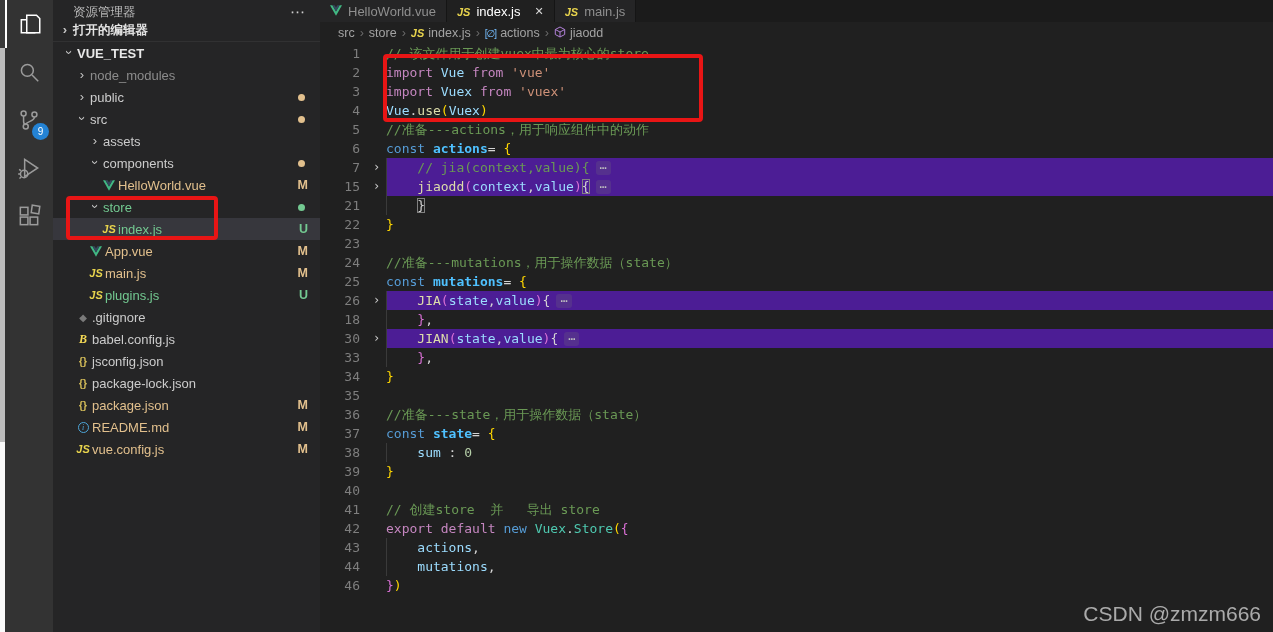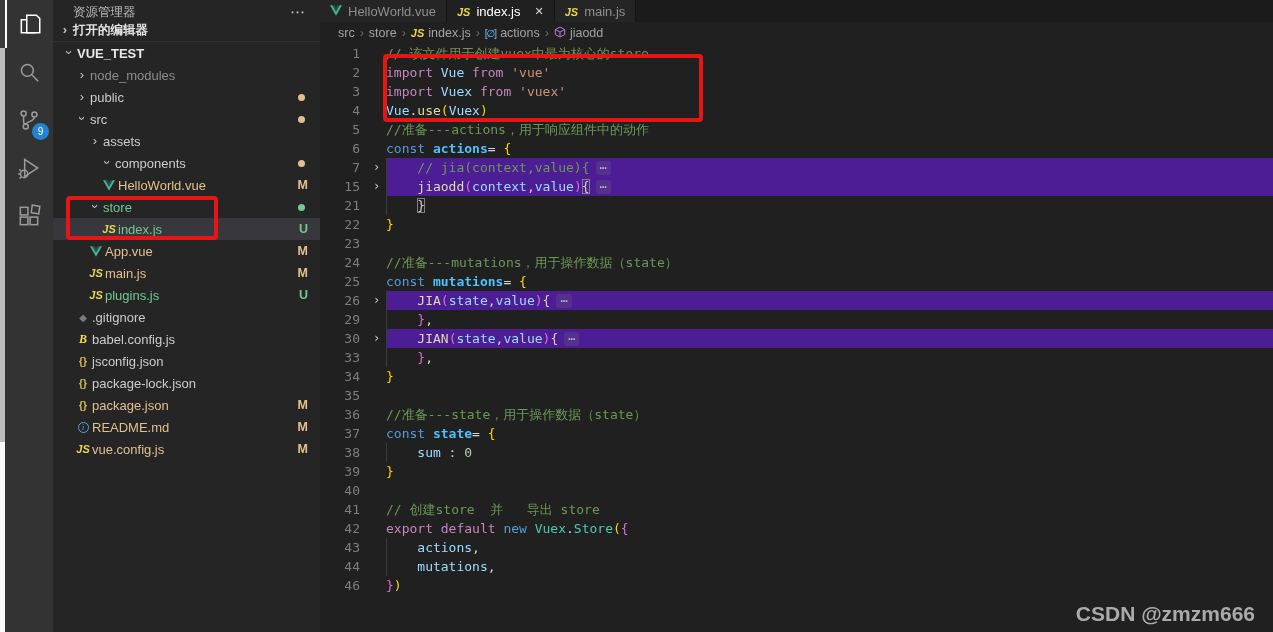--- a/index.html
+++ b/index.html
@@ -71,22 +71,22 @@
   .s-str { color:#ce9178; } .s-cls { color:#4ec9b0; } .s-num { color:#b5cea8; }
   .s-pun { color:#d4d4d4; } .s-b1 { color:#ffd700; } .s-b2 { color:#da70d6; }
   .s-box { box-shadow: inset 0 0 0 1px #818181; }
   .fold-badge { margin-left:6px; color:#c0c0c0; background:rgba(120,120,120,0.22); border-radius:3px; padding:0 4px;
     font-size:12px; cursor:pointer; }
 
   
   .anno { position:absolute; border:4px solid #e81515; border-radius:4px; z-index:10; pointer-events:none; }
   .anno-editor { left:383px; top:54px; width:320px; height:68px; }
   .anno-sidebar { left:66px; top:196px; width:152px; height:44px; }
-  .watermark { position:absolute; right:18px; bottom:6px; font-size:21px; color:rgba(205,205,205,0.8);
-    z-index:11; pointer-events:none;font-weight:bold; }
+  .watermark { position:absolute; right:12px; bottom:6px; font-size:21px; color:rgba(205,205,205,0.8);
+    z-index:11; pointer-events:none; }
 </style>
 </head>
 <body>
 
 <div class="stage">
 
   <div class="left-strip">
     <div class="top"></div>
     <div class="bottom"></div>
   </div>
@@ -156,21 +156,21 @@
         </div>
         <div class="trow" style="padding-left: 21px;">
           <span class="chev open">›</span>
           <span class="tlabel">src</span>
           <span class="row-dot" style="background: rgb(226, 192, 141);"></span>
         </div>
         <div class="trow" style="padding-left: 34px;">
           <span class="chev">›</span>
           <span class="tlabel">assets</span>
         </div>
-        <div class="trow" style="padding-left: 34px; margin-left: 12px;">
+        <div class="trow" style="padding-left: 34px;">
           <span class="chev open">›</span>
           <span class="tlabel">components</span>
           <span class="row-dot" style="background: rgb(226, 192, 141);"></span>
         </div>
         <div class="trow" style="padding-left: 47px;">
           <span class="ticon">
             <svg width="12" height="11" viewBox="0 0 24 21">
               <path fill="#41B883" d="M0 0h4.8L12 12.4 19.2 0H24L12 20.8z"></path>
               <path fill="#34495E" d="M4.8 0h4.4L12 4.7 14.8 0h4.4L12 12.4z"></path>
             </svg>
@@ -372,21 +372,21 @@
           <div class="gut">25</div>
           <div class="foldc"></div>
           <div class="cont"><span class="s-kb">const </span><span class="s-var">mutations</span><span class="s-pun">= </span><span class="s-b1">{</span></div>
         </div>
         <div class="crow">
           <div class="gut">26</div>
           <div class="foldc">›</div>
           <div class="cont hl guide"><span class="s-pun">    </span><span class="s-fn">JIA</span><span class="s-b2">(</span><span class="s-pm">state</span><span class="s-pun">,</span><span class="s-pm">value</span><span class="s-b2">)</span><span class="s-pun">{</span><span class="fold-badge">⋯</span></div>
         </div>
         <div class="crow">
-          <div class="gut">29</div>
+          <div class="gut">18</div>
           <div class="foldc"></div>
           <div class="cont guide"><span class="s-pun">    </span><span class="s-b2">}</span><span class="s-pun">,</span></div>
         </div>
         <div class="crow">
           <div class="gut">30</div>
           <div class="foldc">›</div>
           <div class="cont hl guide"><span class="s-pun">    </span><span class="s-fn">JIAN</span><span class="s-b2">(</span><span class="s-pm">state</span><span class="s-pun">,</span><span class="s-pm">value</span><span class="s-b2">)</span><span class="s-pun">{</span><span class="fold-badge">⋯</span></div>
         </div>
         <div class="crow">
           <div class="gut">33</div>

